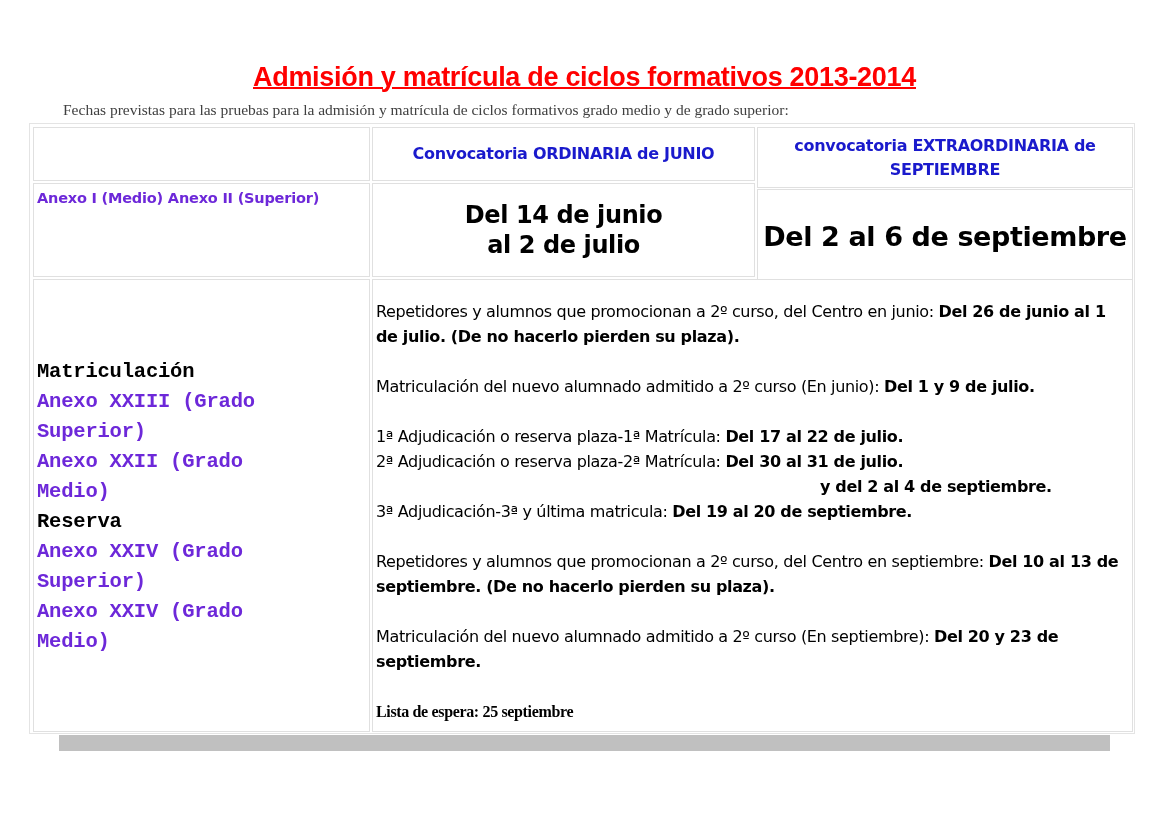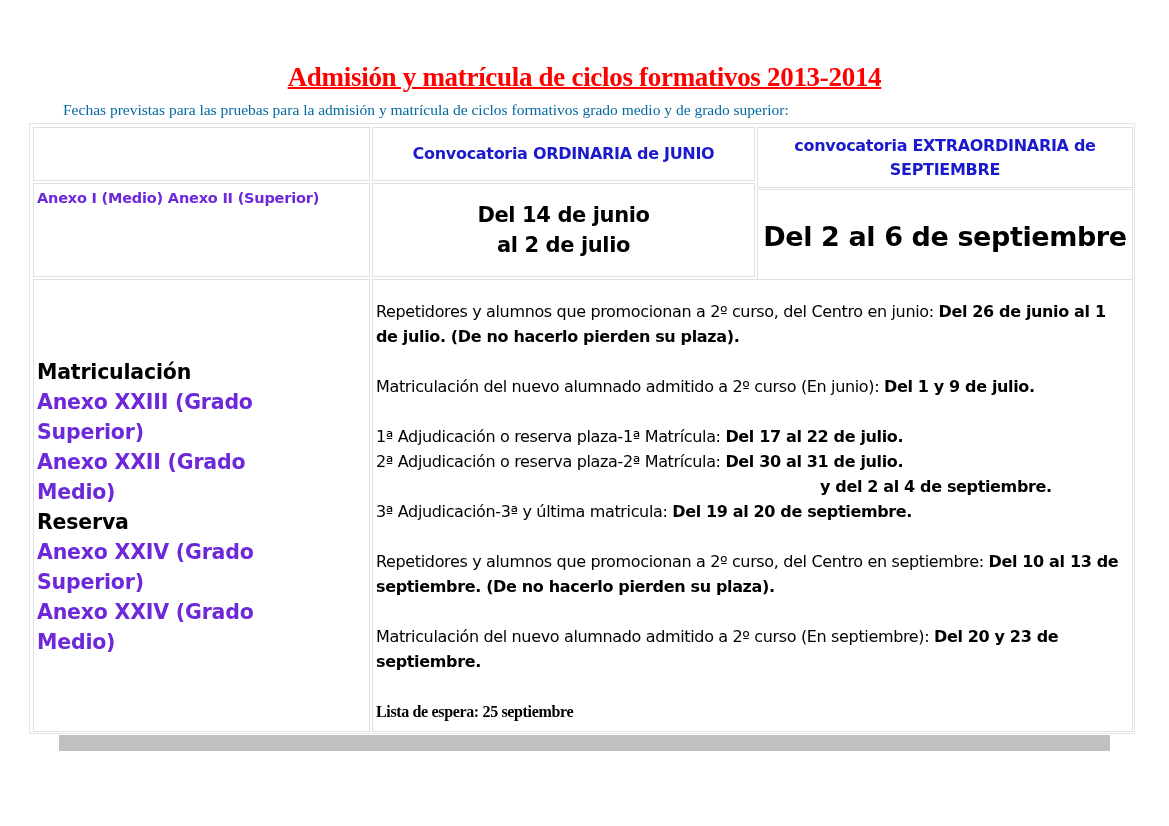--- a/index.html
+++ b/index.html
@@ -1,24 +1,24 @@
 <!DOCTYPE html>
 <html><head>
   <meta charset="utf-8">
   <style>
     html, body { margin: 0; padding: 0; background: #ffffff; }
     body { width: 1169px; height: 826px; position: relative; overflow: hidden; font-family: "DejaVu Sans", sans-serif; color: #000; }
     .title {
       position: absolute; left: 0; top: 62px; width: 1169px; text-align: center;
-      font-family: Liberation Serif, serif; font-weight: bold; font-size: 27px;
+      font-family: Liberation Sans, sans-serif; font-weight: bold; font-size: 27px;
       color: #ff0000; text-decoration: underline; text-decoration-thickness: 2px; letter-spacing: -0.3px;
     }
     .subtitle {
       position: absolute; left: 63px; top: 101px;
-      font-family: "Liberation Serif", serif; font-size: 15.5px; color: #0369a1; white-space: nowrap;
+      font-family: "Liberation Serif", serif; font-size: 15.5px; color: #404040; white-space: nowrap;
     }
     .frame {
       position: absolute; left: 29px; top: 123px; width: 1106px; height: 611px;
       border: 1px solid #e4e4e4; box-sizing: border-box;
     }
     .cell {
       position: absolute; border: 1px solid #e0e0e0; box-sizing: border-box; background: #fff;
     }
     .hdr {
       display: flex; align-items: center; justify-content: center; text-align: center;
@@ -54,29 +54,29 @@
   <div class="cell hdr" style="left:342px; top:3px; width:383px; height:54px; padding:0 20px;">
     <span>Convocatoria ORDINARIA de JUNIO</span>
   </div>
   <div class="cell hdr" style="left:727px; top:3px; width:376px; height:61px; padding:0 4px;">
     <span>convocatoria EXTRAORDINARIA de SEPTIEMBRE</span>
   </div>
 
   <div class="cell label-small" style="left:3px; top:59px; width:337px; height:94px;">
     <div class="red">Anexo I (Medio) Anexo II (Superior)</div>
   </div>
-  <div class="cell date-big" style="left:342px; top:59px; width:383px; height:94px; font-size:21px; line-height:30px; flex-direction:column;">
+  <div class="cell date-big" style="left:342px; top:59px; width:383px; height:94px; font-size:24px; line-height:30px; flex-direction:column;">
     <span>Del 14 de junio</span>
     <span>al 2 de julio</span>
   </div>
   <div class="cell date-big" style="left:727px; top:65px; width:376px; height:94px; font-size:27px;">
     <span>Del 2 al 6 de septiembre</span>
   </div>
 
-  <div class="cell label-big" style="left:3px; top:155px; width:337px; height:453px; padding-top:77px;">
+  <div class="cell label-big" style="left:3px; top:155px; width:337px; height:453px; padding-top:77px;font-family:Liberation Mono, monospace;">
     <div>Matriculación</div>
     <div class="red" style="width:260px;">Anexo XXIII (Grado Superior)</div>
     <div class="red" style="width:260px;">Anexo XXII  (Grado Medio)</div>
     <div>Reserva</div>
     <div class="red" style="width:260px;">Anexo XXIV (Grado Superior)</div>
     <div class="red" style="width:260px;">Anexo XXIV  (Grado Medio)</div>
   </div>
   <div class="cell body-text" style="left:342px; top:155px; width:761px; height:453px; padding-top:19px;">
     <p><span>Repetidores y alumnos que promocionan a 2º curso, del Centro en junio:  </span><b>Del 26 de junio al 1 de julio. (De no hacerlo pierden su plaza).</b></p>
     <div class="gap"></div>

